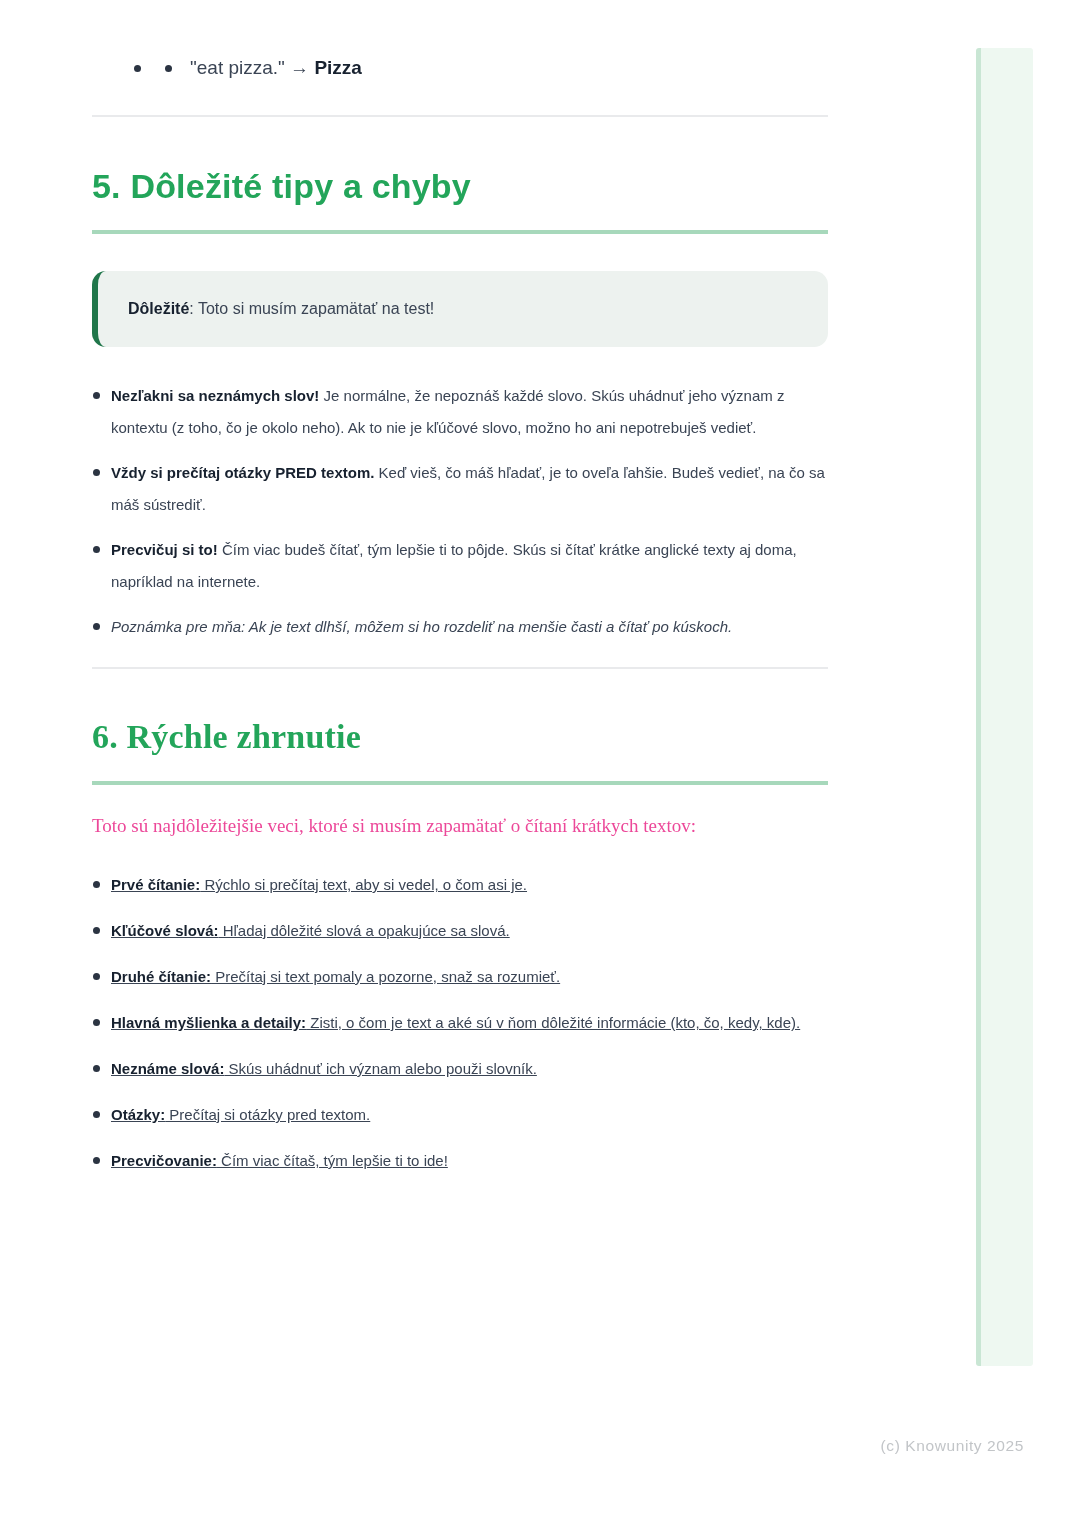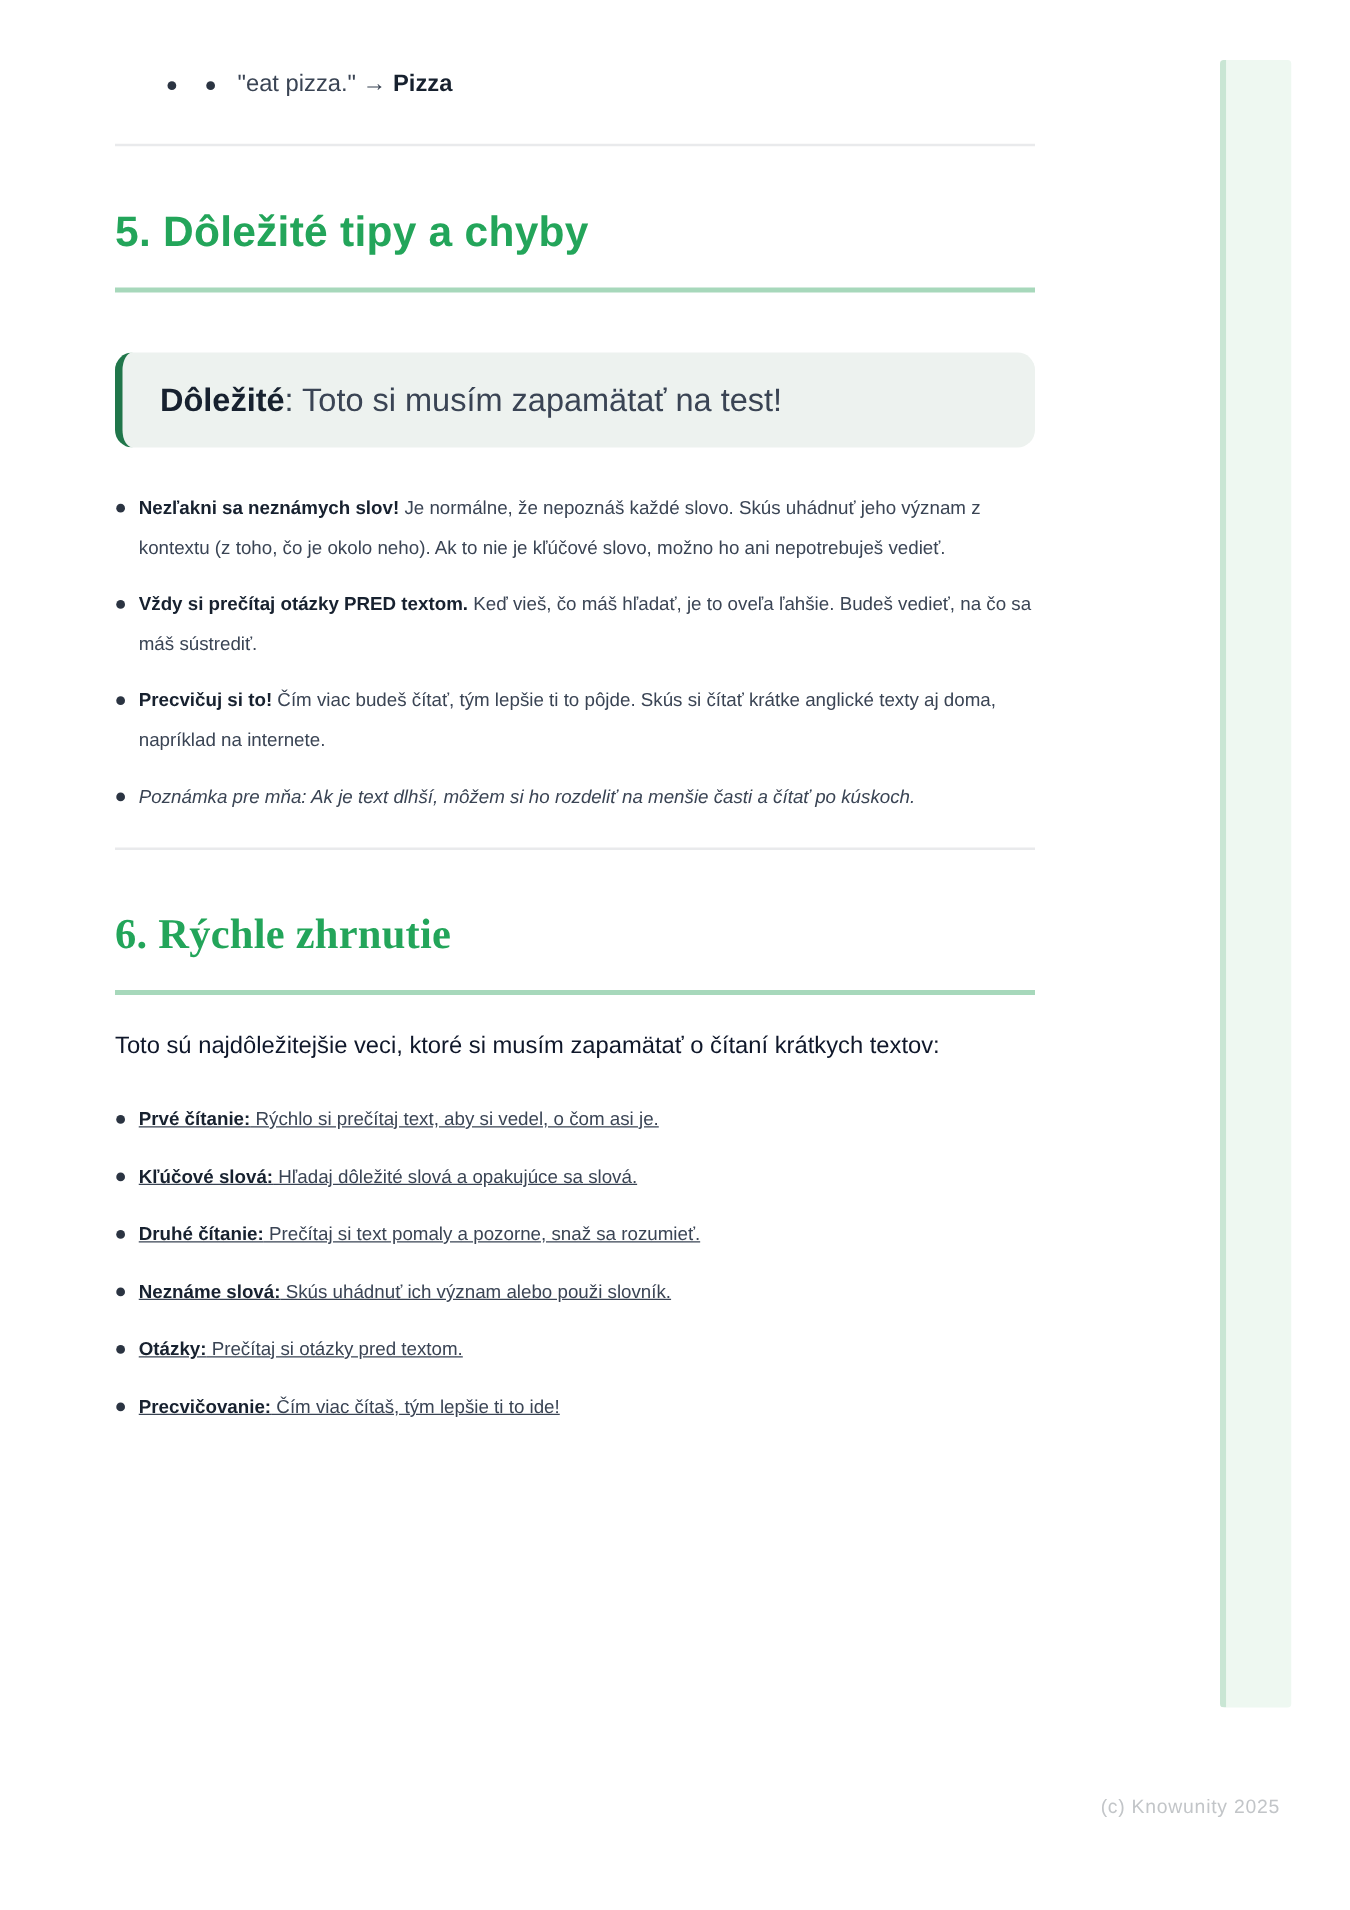--- a/index.html
+++ b/index.html
@@ -27,41 +27,41 @@
   .divider.second { margin-top:24px; }
 
   h2.section-title {
     margin:49px 0 0 0; font-size:34px; line-height:40px; font-weight:bold;
     color:#23a55a; letter-spacing:0.2px;
     padding-bottom:24px; border-bottom:4px solid #a7d8bb;
   }
   h2.section-title.six { margin-top:48px;font-family:Liberation Serif, serif; }
 
   .callout {
-    margin-top:48px; background:#edf2ef; border-left:6px solid #20764a;
-    border-radius:14px; padding:26px 30px; font-size:26px; line-height:24px;
+    margin-top:37px; background:#edf2ef; border-left:6px solid #20764a;
+    border-radius:14px; padding:26px 30px; font-size:16px; line-height:24px;
     color:#3a4454;
   }
   .callout strong { color:#17212f; }
 
   ul.bullets { list-style:none; margin:33px 0 0 0; padding:0; }
   ul.bullets.summary { margin-top:30px; }
   ul.bullets li {
     position:relative; padding-left:19px; margin-bottom:13px;
     font-size:15px; line-height:32px; color:#3a4454;
   }
   ul.bullets.summary li { margin-bottom:14px;text-decoration:underline; }
   ul.bullets li::before {
     content:''; position:absolute; left:1px; top:12px; width:7px; height:7px;
     border-radius:50%; background:#2b3442;
   }
   ul.bullets li strong { color:#17212f; }
   ul.bullets li em { color:#3a4454; }
 
-  .intro-para { margin:28px 0 0 0; font-size:19px; line-height:26px; color:#0f172a; }
+  .intro-para { margin:28px 0 0 0; font-size:19px; line-height:26px; color:#ec4899;font-family:Liberation Serif, serif; }
 
   .footer {
     position:absolute; top:1437px; right:56px;
     font-size:15.5px; color:#c2c5c8; letter-spacing:0.6px;
   }
 </style>
 </head>
 <body>
 
 <div class="page">
@@ -94,20 +94,21 @@
     <hr class="divider second">
 
     <h2 class="section-title six">6. Rýchle zhrnutie</h2>
 
     <p class="intro-para">Toto sú najdôležitejšie veci, ktoré si musím zapamätať o čítaní krátkych textov:</p>
 
     <ul class="bullets summary">
         <li><strong>Prvé čítanie:</strong><span> Rýchlo si prečítaj text, aby si vedel, o čom asi je.</span></li>
         <li><strong>Kľúčové slová:</strong><span> Hľadaj dôležité slová a opakujúce sa slová.</span></li>
         <li><strong>Druhé čítanie:</strong><span> Prečítaj si text pomaly a pozorne, snaž sa rozumieť.</span></li>
+        <li><strong>Hlavná myšlienka a detaily:</strong><span> Zisti, o čom je text a aké sú v ňom dôležité informácie (kto, čo, kedy, kde).</span></li>
         <li><strong>Neznáme slová:</strong><span> Skús uhádnuť ich význam alebo použi slovník.</span></li>
         <li><strong>Otázky:</strong><span> Prečítaj si otázky pred textom.</span></li>
         <li><strong>Precvičovanie:</strong><span> Čím viac čítaš, tým lepšie ti to ide!</span></li>
       </ul>
 
   </main>
 
   <div class="footer">(c) Knowunity 2025</div>
 
 </div>

